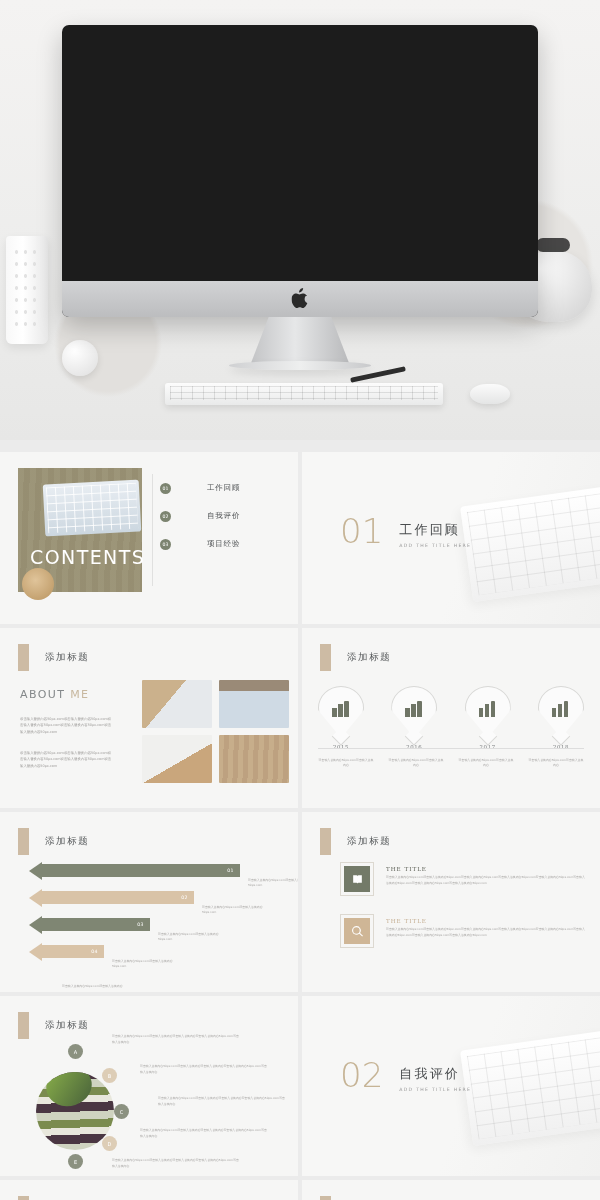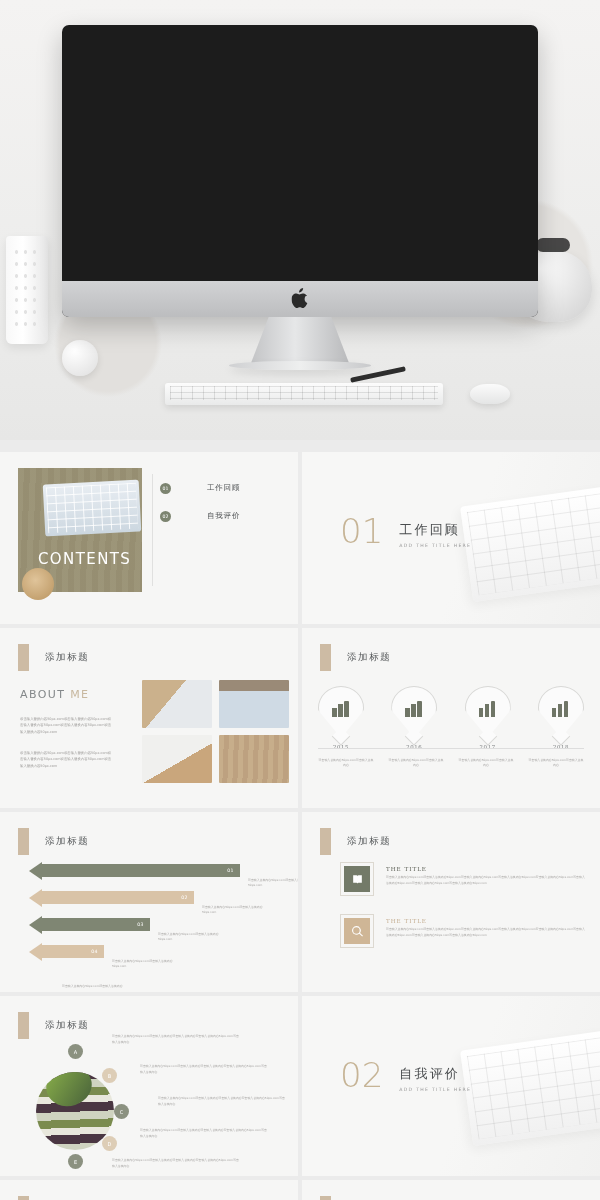--- a/index.html
+++ b/index.html
@@ -202,22 +202,22 @@
     background-image:
       linear-gradient(90deg, rgba(255,255,255,.85) 1px, transparent 1px),
       linear-gradient(rgba(255,255,255,.85) 1px, transparent 1px);
     background-size: 9px 8px;
   }
   .contents-img .cup {
     position: absolute; left: 4px; bottom: -8px; width: 32px; height: 32px; border-radius: 50%;
     background: radial-gradient(circle at 42% 38%, #e0c49a, #b9945f);
   }
   .contents-label {
-    position: absolute; left: 20px; bottom: 24px; color: #fff;
-    font-size: 15px; letter-spacing: 1.4px;
+    position: absolute; left: 12px; bottom: 24px; color: #fff;
+    font-size: 19px; letter-spacing: 1.4px;
     font-family: "DejaVu Sans", "Liberation Sans", sans-serif;
   }
   .contents-divider { position: absolute; left: 152px; top: 22px; width: 1px; height: 112px; background: #e0e0df; }
   .contents-list { position: absolute; left: 160px; top: 22px; width: 122px; }
   .contents-item { display: flex; align-items: center; height: 28px; }
   .ci-num {
     width: 11px; height: 11px; border-radius: 50%; background: #7c8470; color: #fff;
     font-size: 4.6px; display: flex; align-items: center; justify-content: center;
     font-family: "DejaVu Sans", "Liberation Sans", sans-serif;
   }
@@ -419,20 +419,24 @@
         <div class="contents-divider"></div>
         <div class="contents-list">
           <div class="contents-item">
             <span class="ci-num">01</span>
             <span class="ci-label">工作回顾</span>
           </div>
           <div class="contents-item">
             <span class="ci-num">02</span>
             <span class="ci-label">自我评价</span>
           </div>
+          <div class="contents-item">
+            <span class="ci-num">03</span>
+            <span class="ci-label">项目经验</span>
+          </div>
         </div>
       </div>
 
       <div class="slide divider-slide">
         <div class="div-kb"></div>
         <div class="div-inner">
           <div class="div-num">01</div>
           <div class="div-texts">
             <div class="div-title">工作回顾</div>
             <div class="div-sub">ADD THE TITLE HERE</div>

